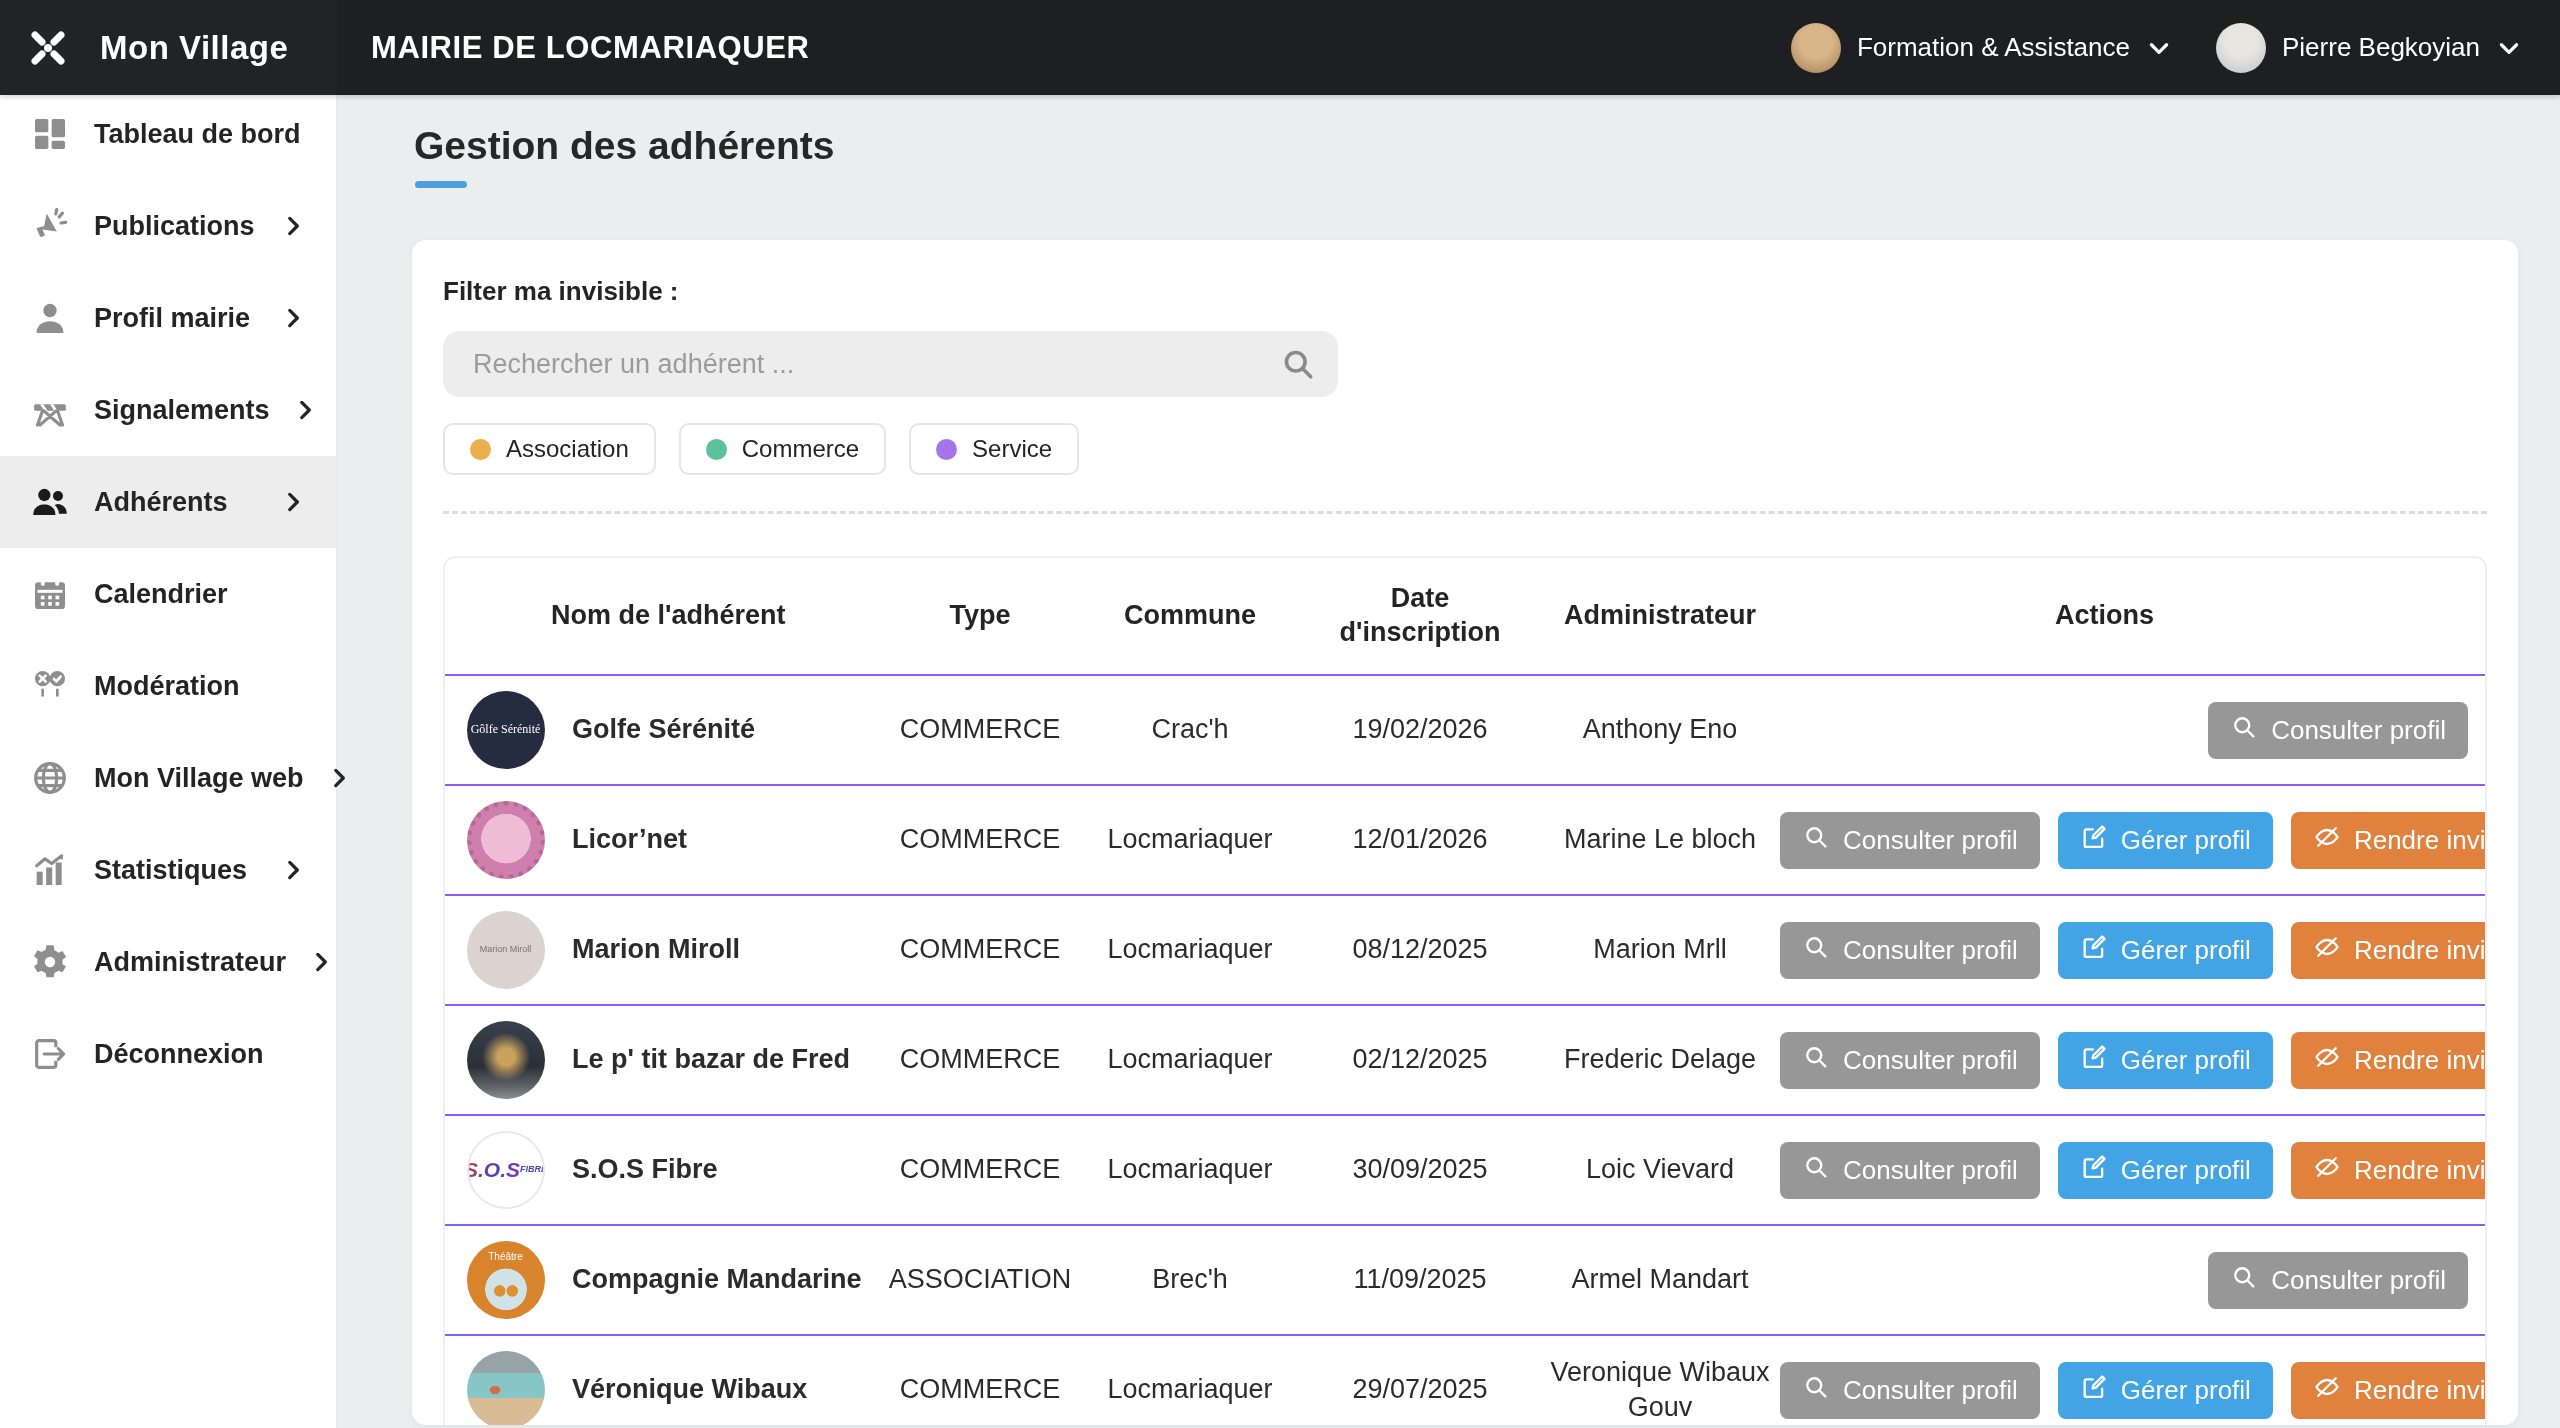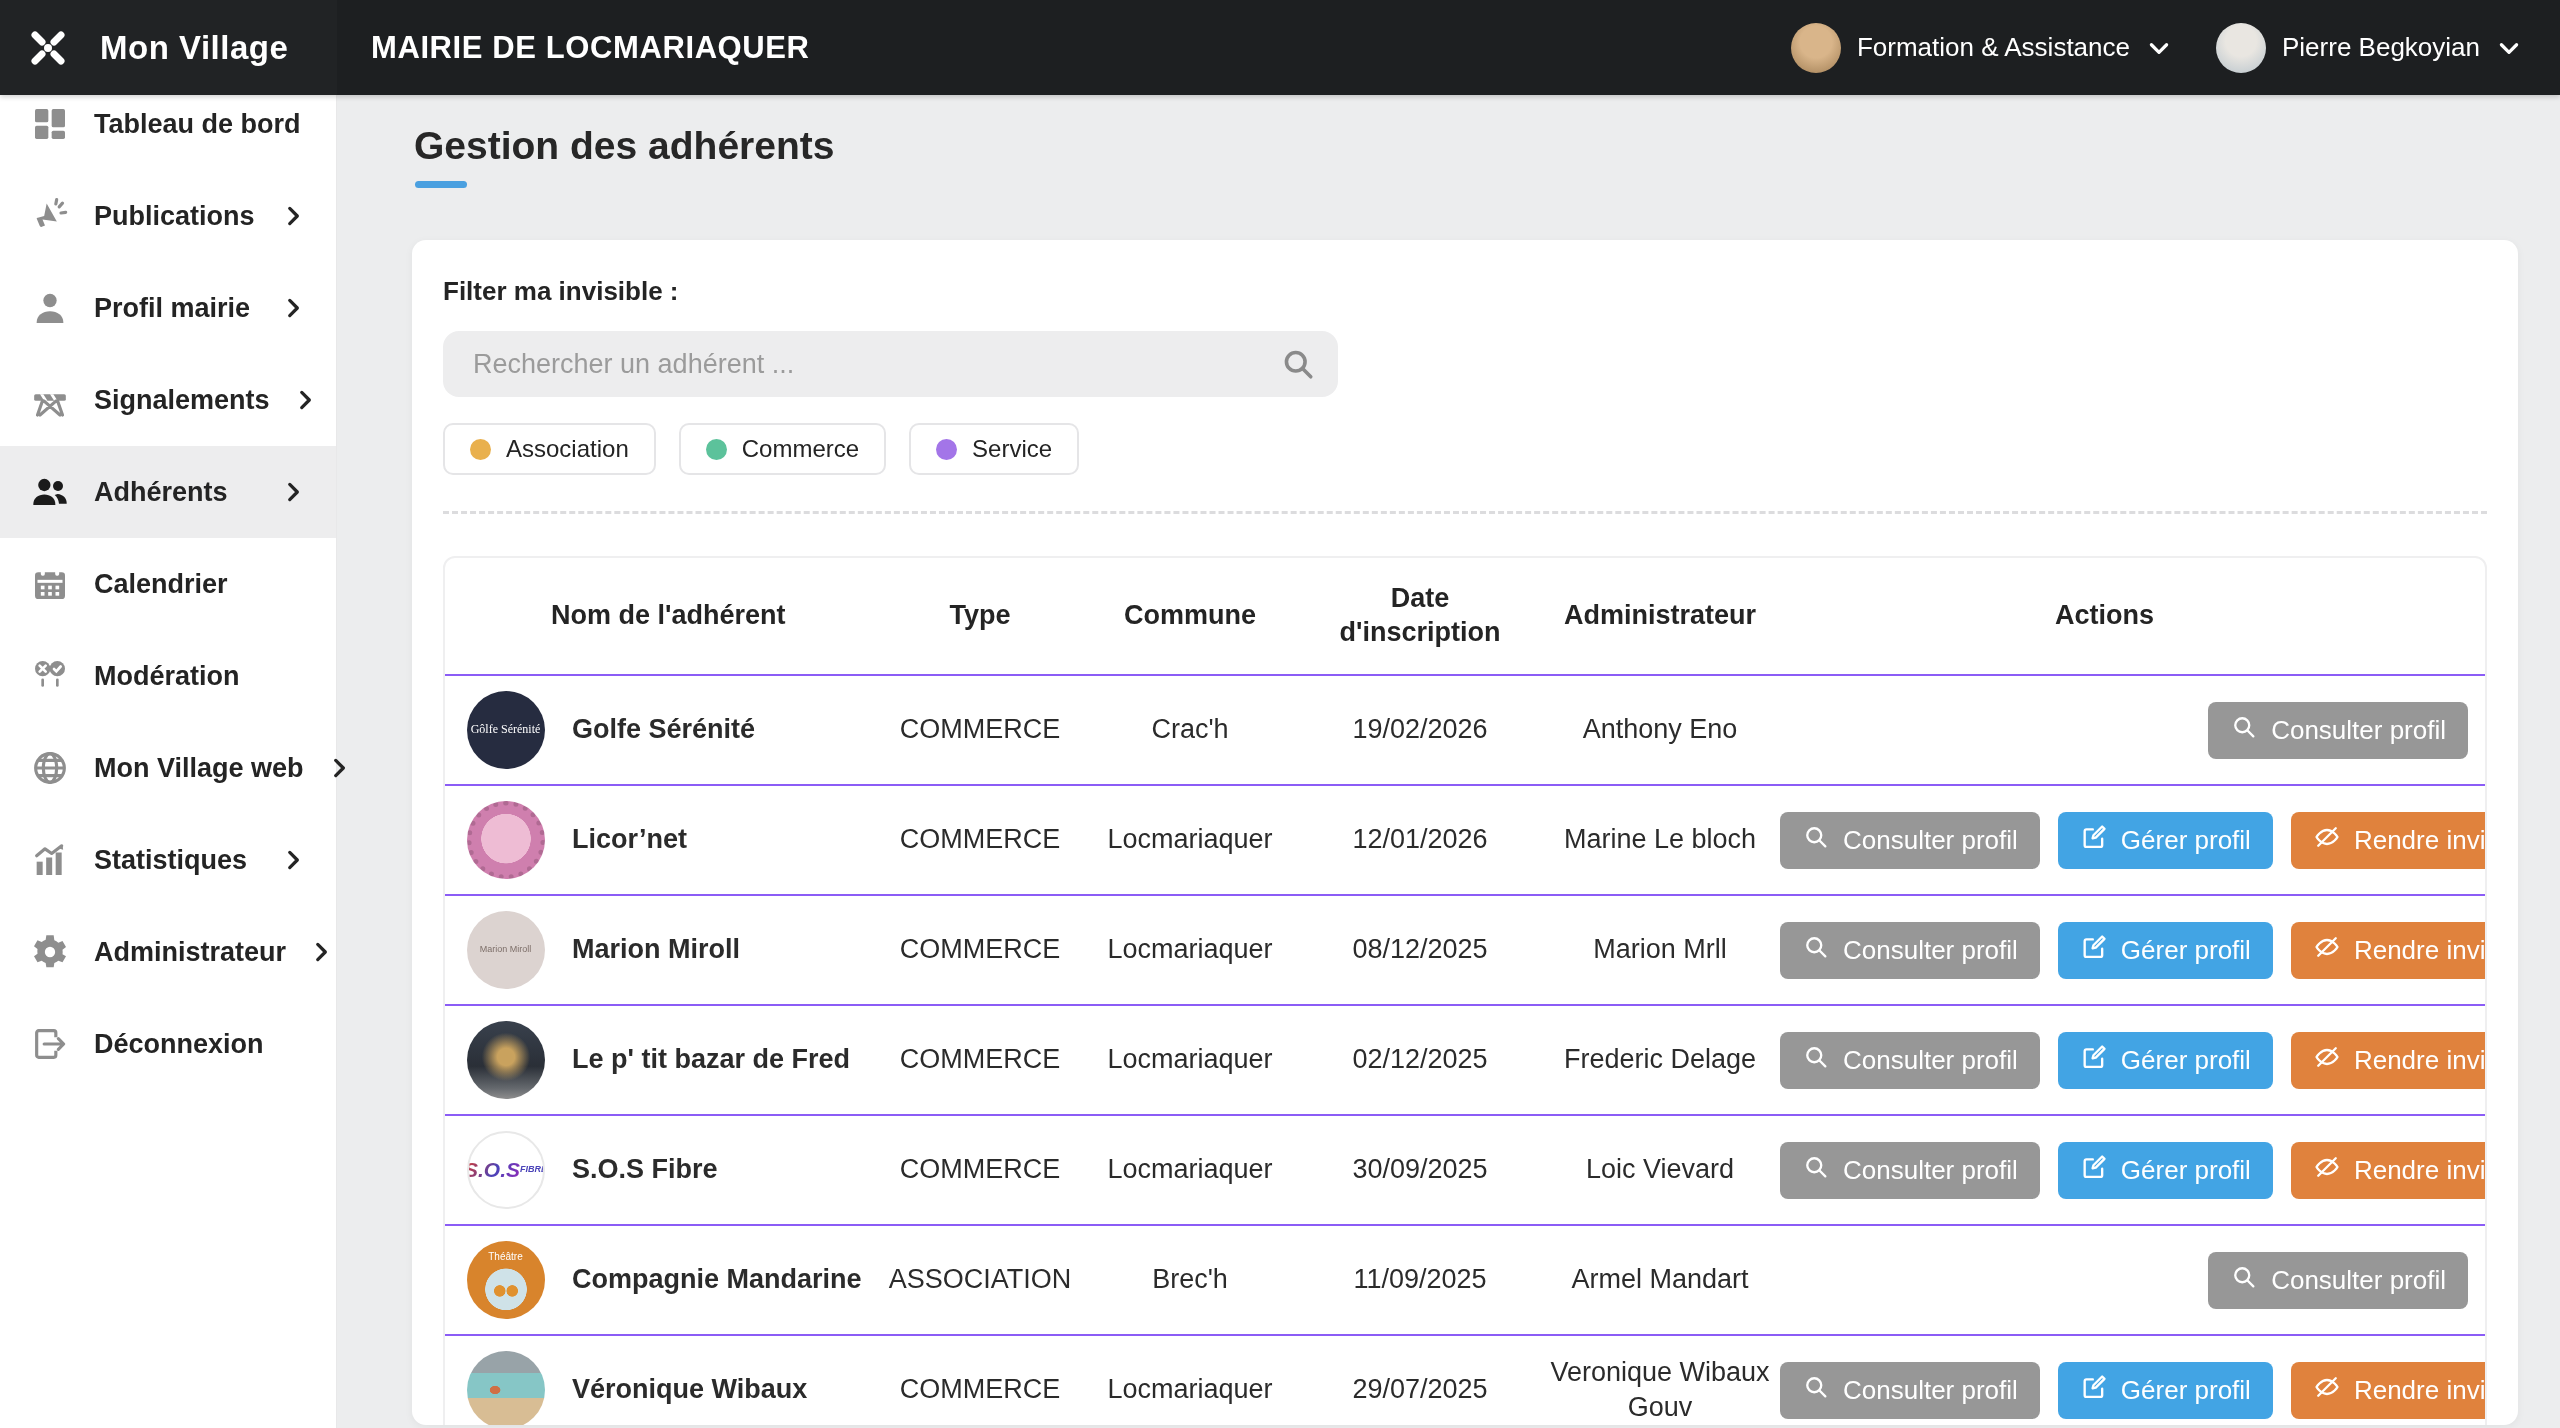--- a/index.html
+++ b/index.html
@@ -14,21 +14,21 @@
   .logo-mark { width:48px; height:48px; flex:0 0 auto; }
   .logo-text { color:#fff; font-size:33px; font-weight:700; letter-spacing:.5px; white-space:nowrap; }
   .app-title { color:#fff; font-size:31px; font-weight:700; letter-spacing:.6px; margin-left:34px; white-space:nowrap; }
   .top-right { margin-left:auto; display:flex; align-items:center; gap:44px; padding-right:38px; }
   .top-menu { display:flex; align-items:center; gap:16px; color:#fff; font-size:26px; cursor:pointer; }
   .top-avatar { width:50px; height:50px; border-radius:50%; flex:0 0 auto; }
   .chev-down { width:26px; height:26px; stroke:#fff; stroke-width:3; fill:none;
                stroke-linecap:round; stroke-linejoin:round; }
 
   
-  .sidebar { position:absolute; top:78px; left:0; width:337px; bottom:0; background:#fff;
+  .sidebar { position:absolute; top:88px; left:0; width:337px; bottom:0; background:#fff;
              border-right:1px solid #e8e8e9; z-index:10; }
   .side-item { display:flex; align-items:center; height:92px; padding:0 30px 0 28px; gap:22px; cursor:pointer; }
   .side-item.selected { background:#ededee; }
   .side-icon { width:44px; height:44px; display:flex; align-items:center; justify-content:center; flex:0 0 auto; }
   .side-icon svg { width:40px; height:40px; fill:#8e8e8e; }
   .side-icon svg .st { fill:none; stroke:#8e8e8e; stroke-width:1.9; }
   .side-item.selected .side-icon svg { fill:#1b1b1b; }
   .side-label { font-size:27px; font-weight:700; color:#242424; white-space:nowrap; }
   .side-chev { margin-left:auto; width:26px; height:26px; stroke:#242424; stroke-width:3;
                fill:none; stroke-linecap:round; stroke-linejoin:round; flex:0 0 auto; }

